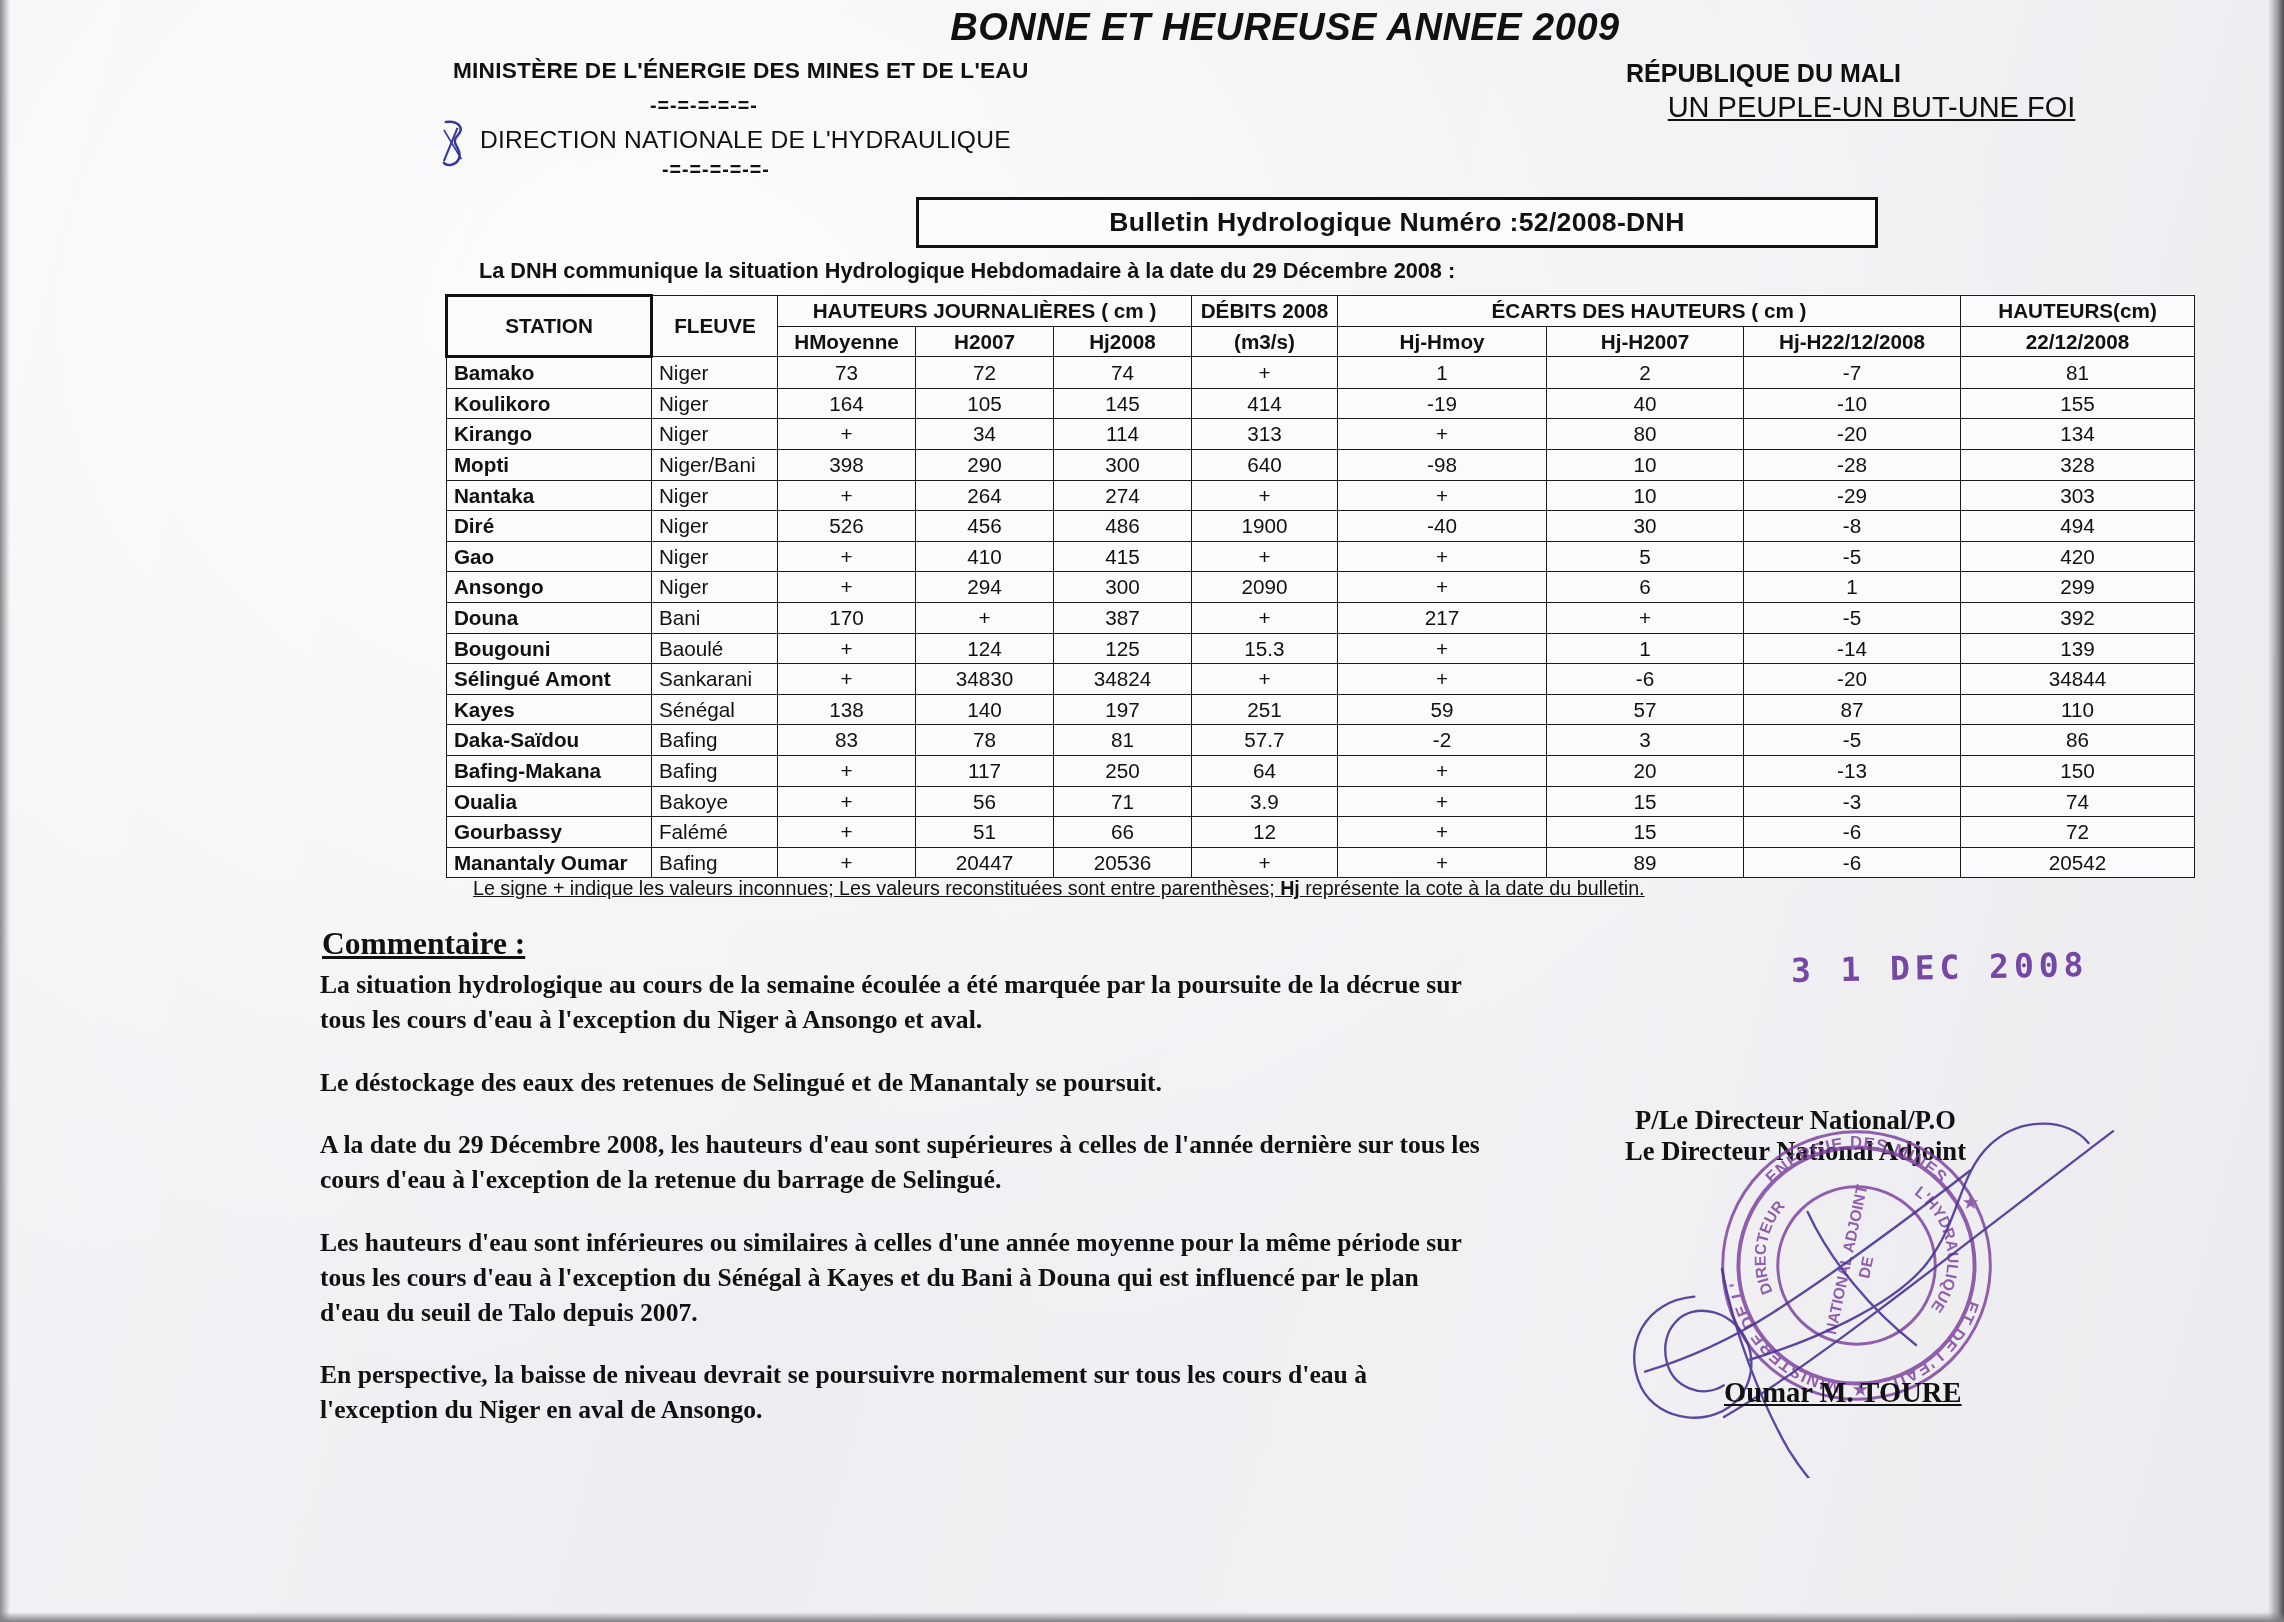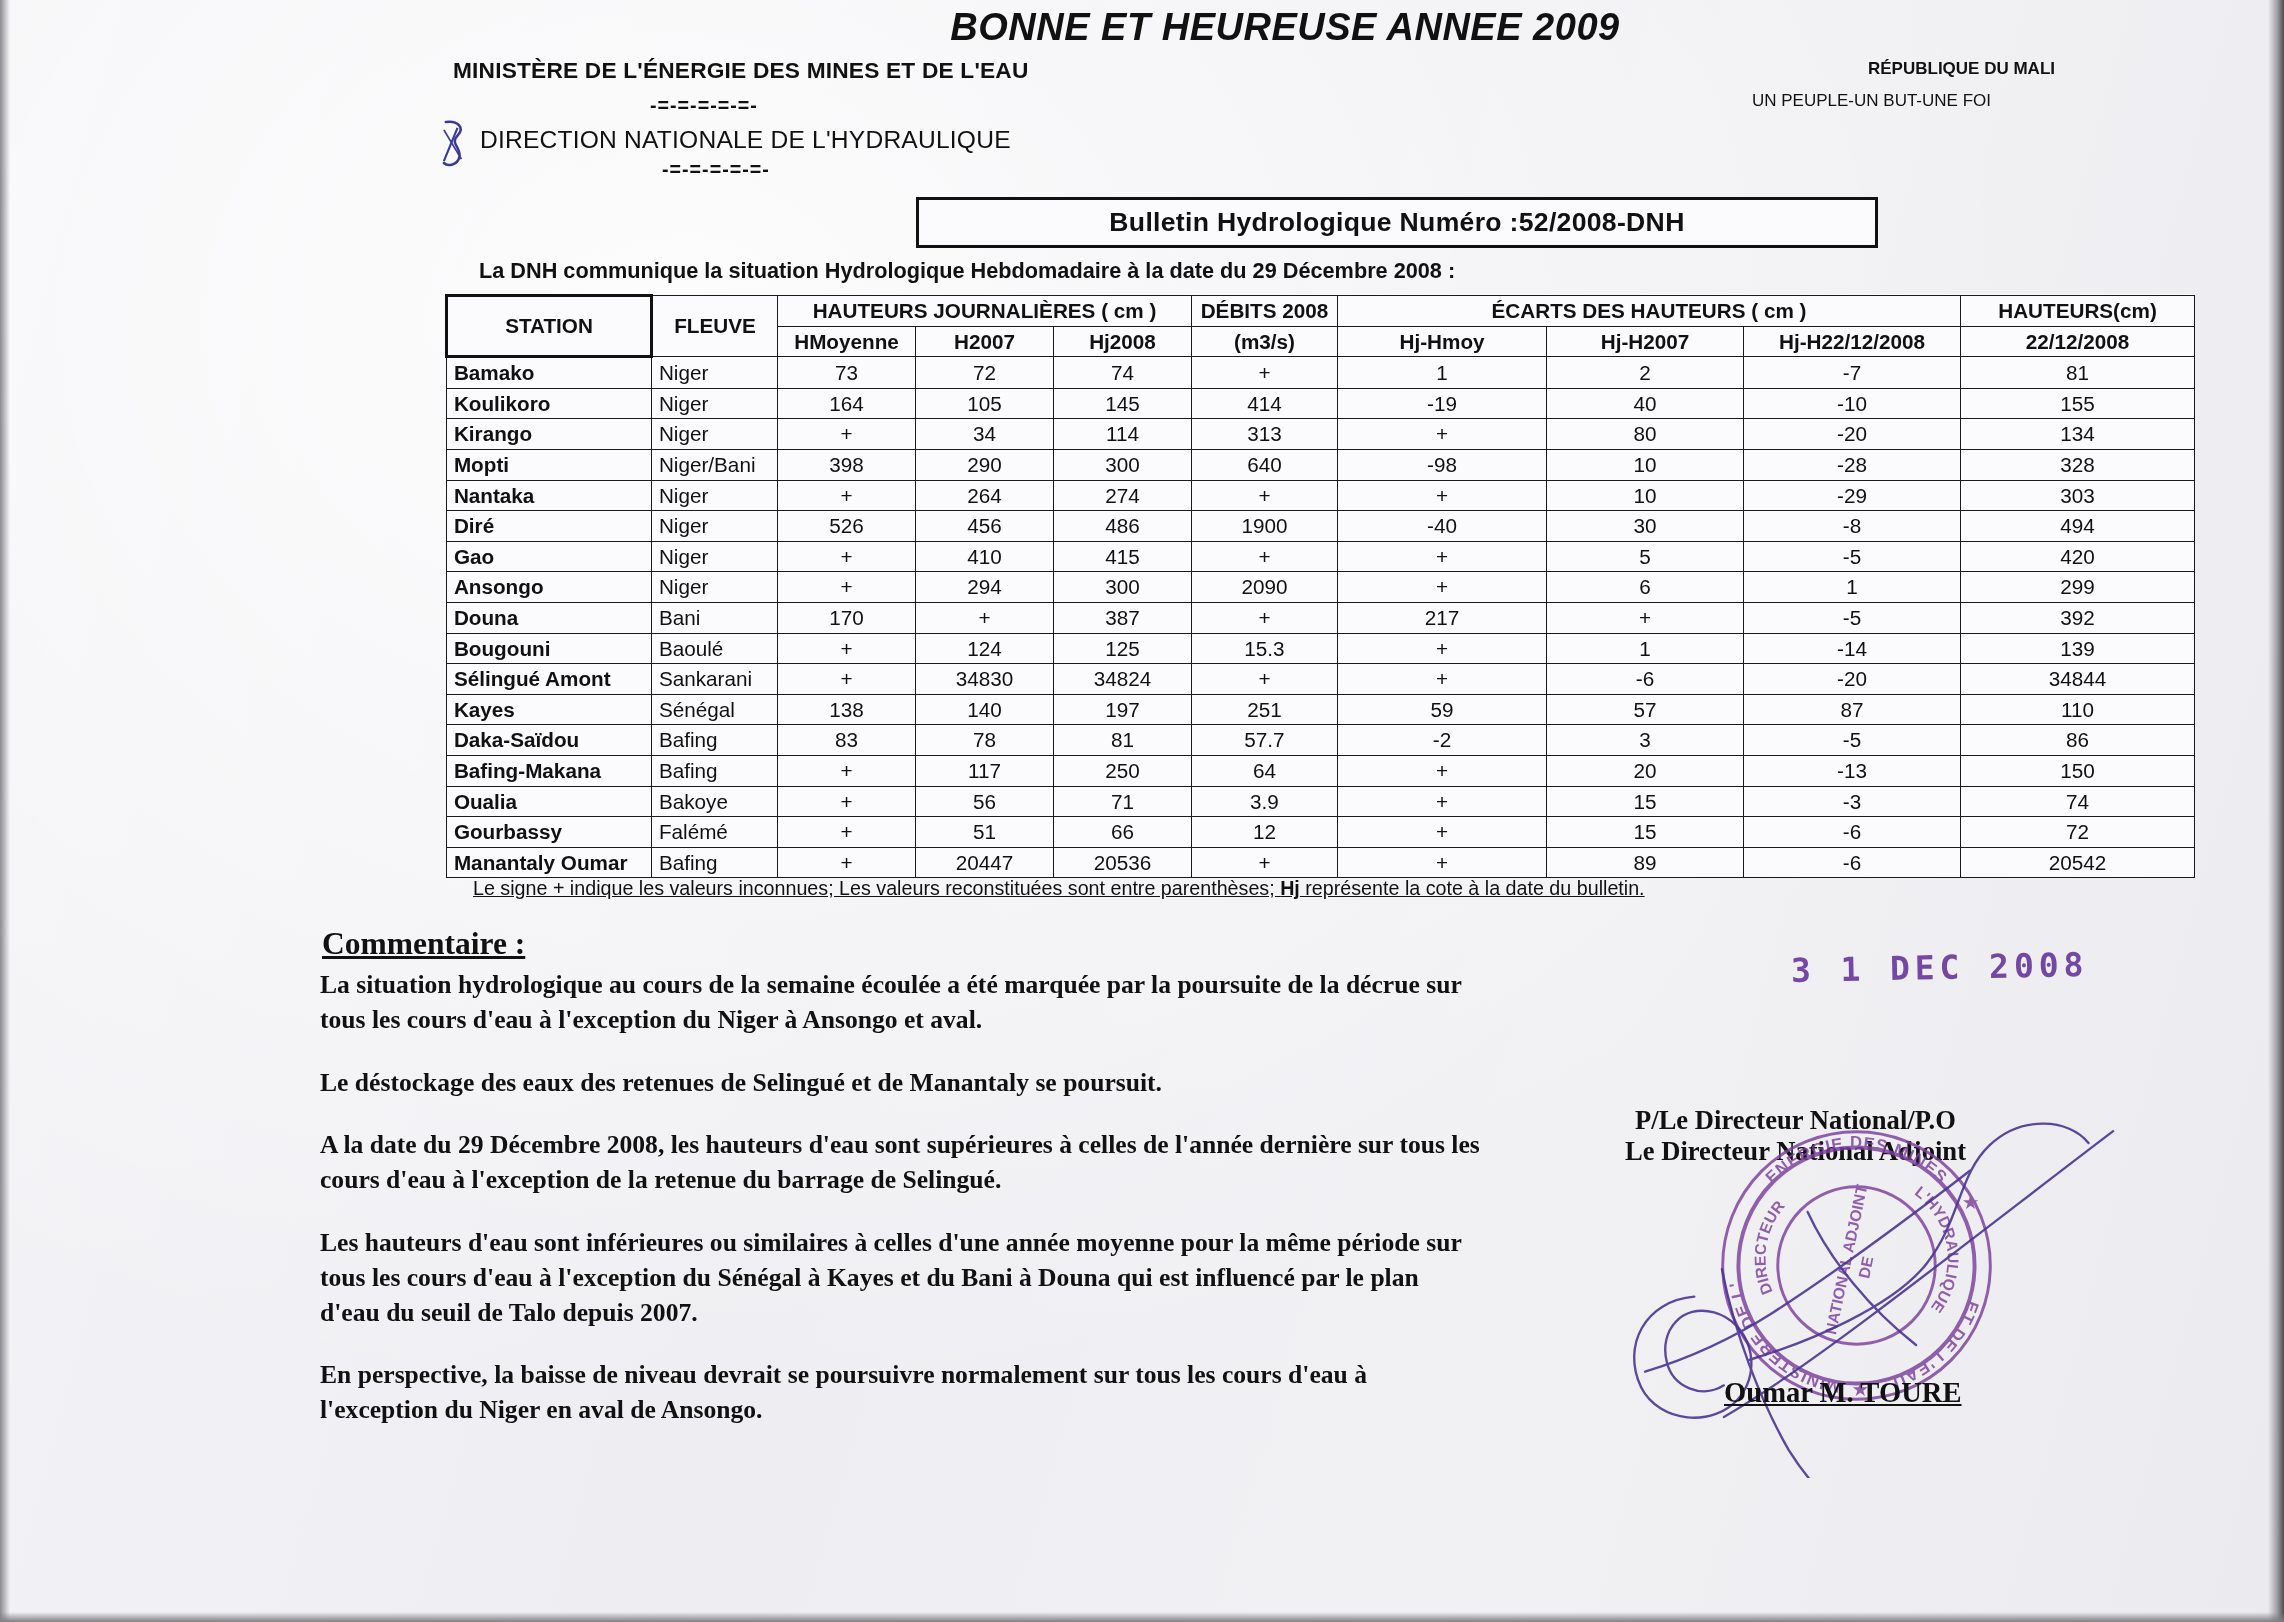--- a/index.html
+++ b/index.html
@@ -84,32 +84,33 @@
   }
   .dash-rule-2 {
     position: absolute;
     left: 662px; top: 158px;
     font-size: 19.7px;
     font-weight: bold;
     letter-spacing: 1px;
   }
   .republic {
     position: absolute;
-    left: 1582px; top: 59px;
+    left: 1626px; top: 59px;
     width: 473px;
-    text-align: right;
-    font-size: 17px;
+    text-align: left;
+    font-size: 25px;
     font-weight: bold;
   }
   .motto {
     position: absolute;
     left: 1635px; top: 91px;
     width: 473px;
     text-align: center;
-    font-size: 17px;
+    font-size: 29px;
+    text-decoration: underline;
   }
 
   
   .bulletin-box {
     position: absolute;
     left: 916px; top: 197px;
     width: 956px; height: 45px;
     border: 3px solid #111;
     background: #fbfafd;
     display: flex;

